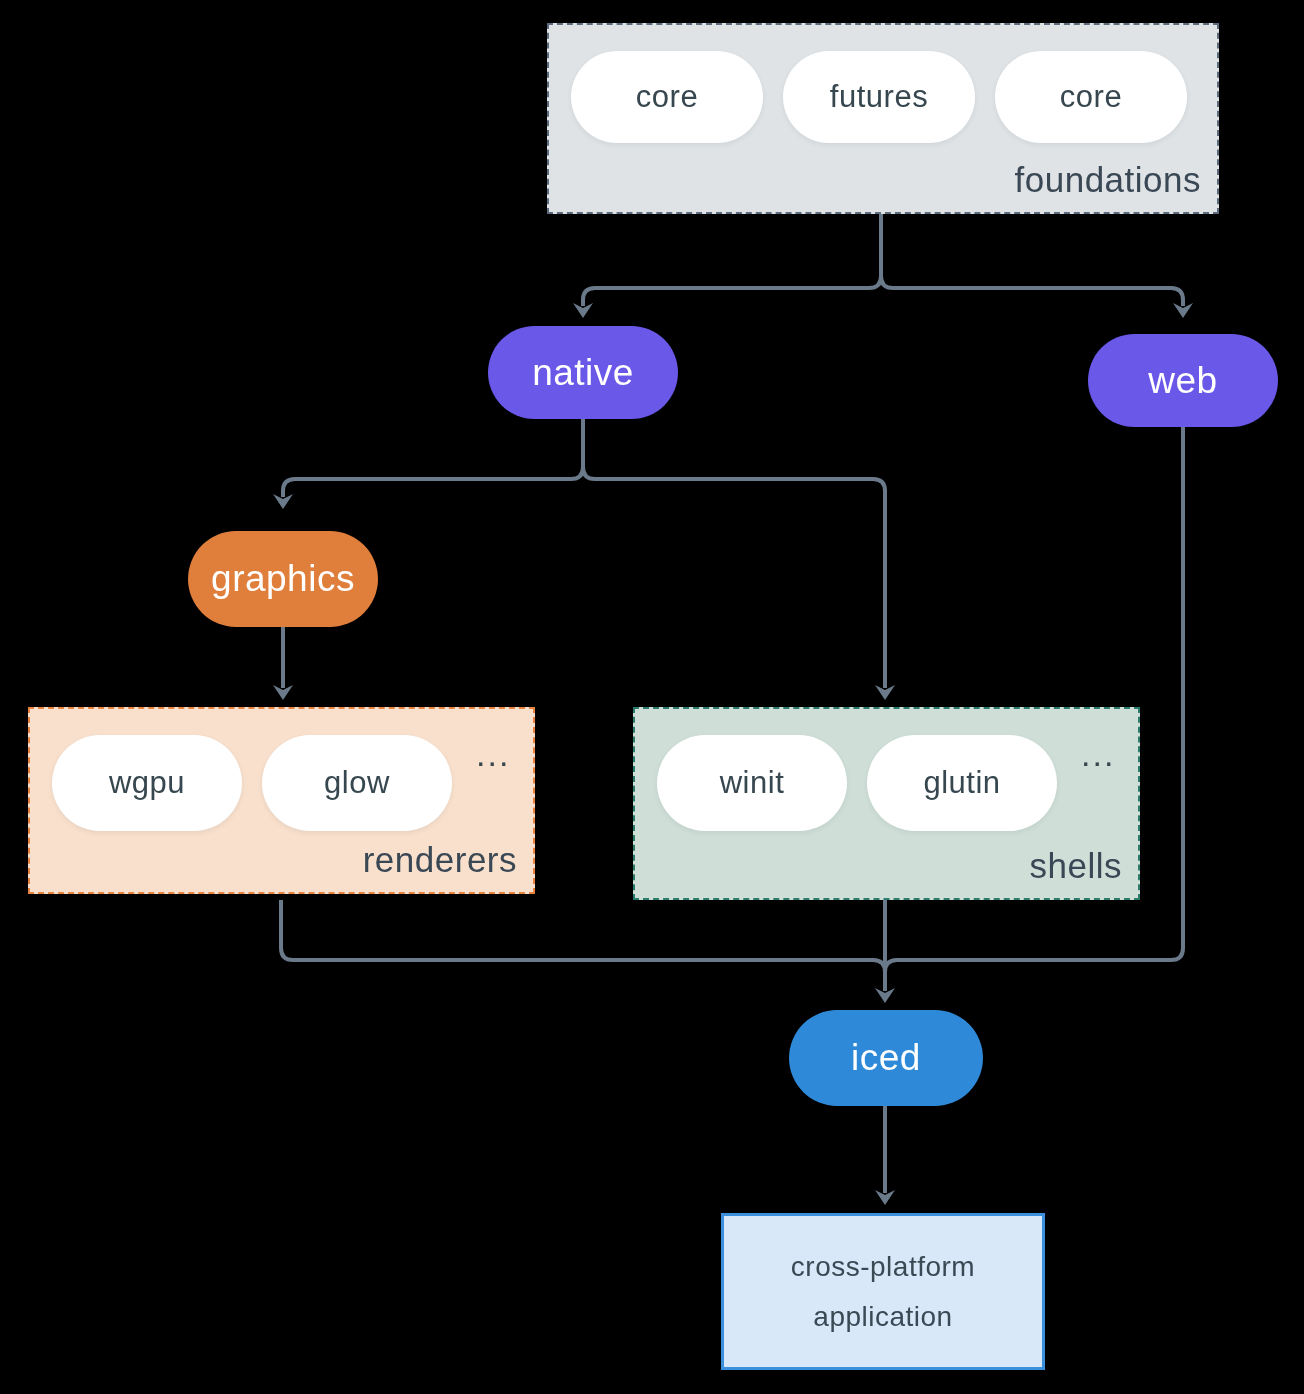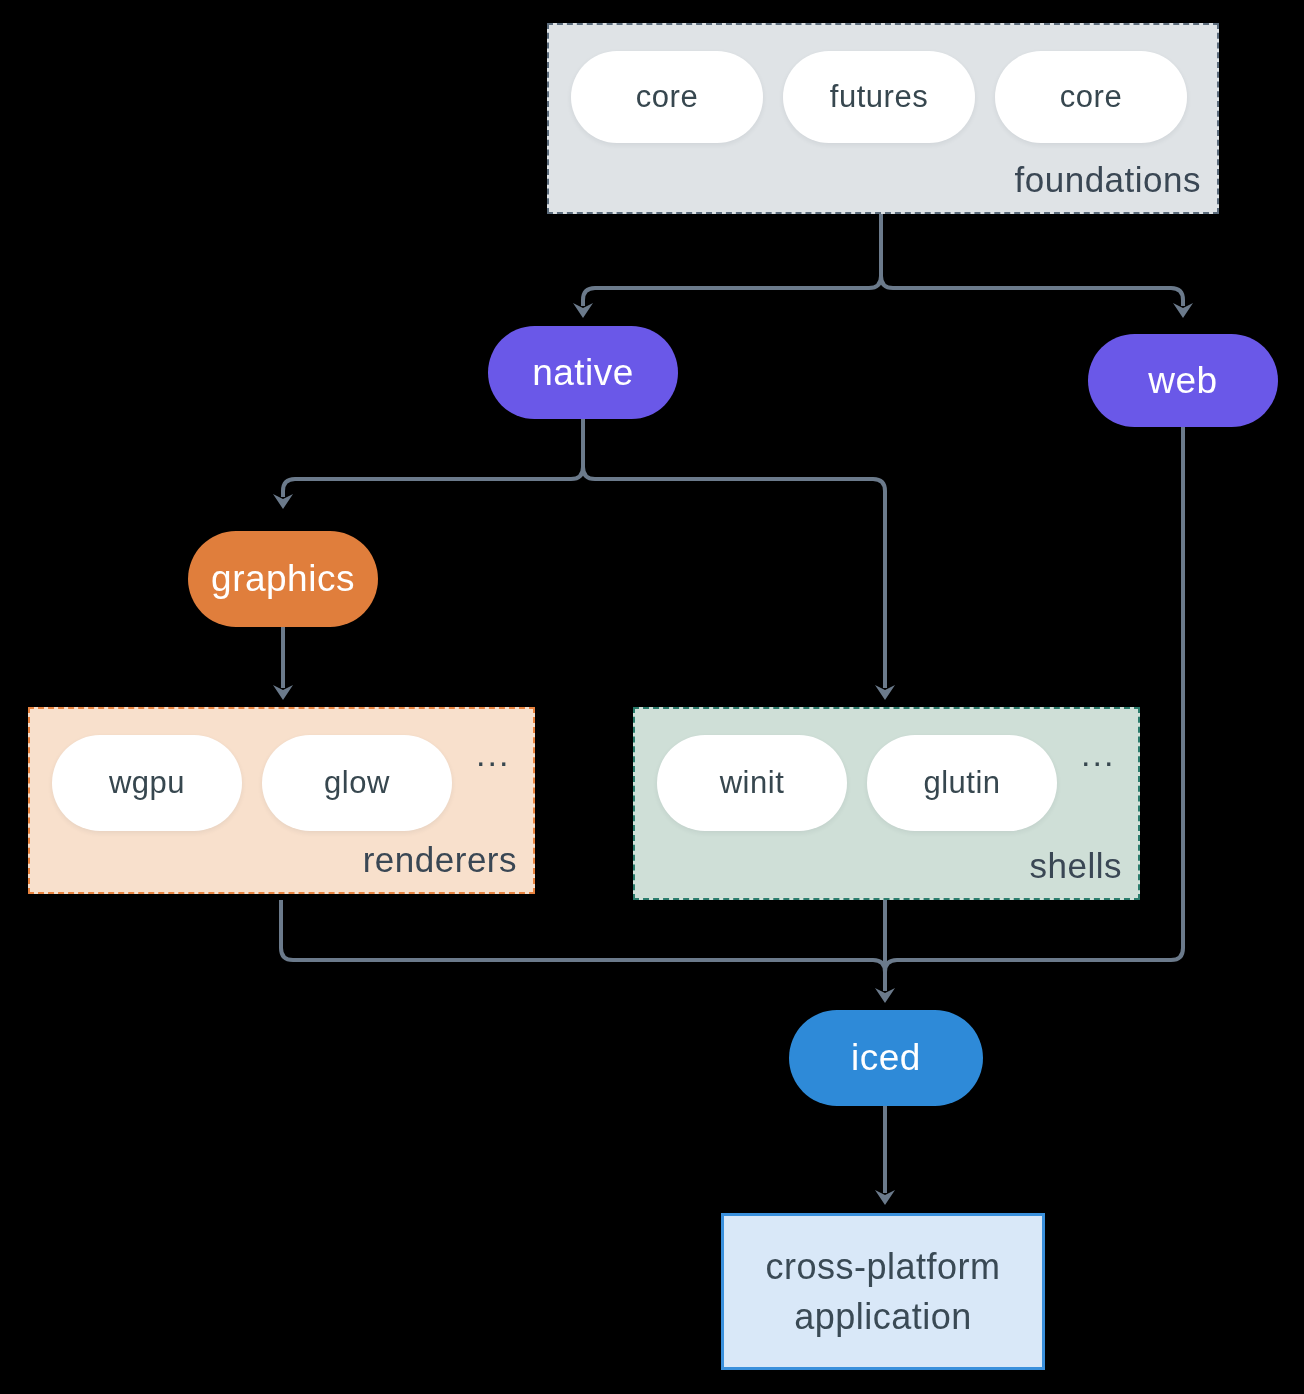--- a/index.html
+++ b/index.html
@@ -46,21 +46,21 @@
     border-radius:48px;color:#ffffff;font-size:37px;letter-spacing:.5px;z-index:2;
   }
   .node-native{left:488px;top:326px;width:190px;height:93px;background:#6a58e8;}
   .node-web{left:1088px;top:326px;width:190px;height:93px;background:#6a58e8;margin-top:8px;}
   .node-graphics{left:188px;top:531px;width:190px;height:96px;background:#e07e3c;}
   .node-iced{left:789px;top:1010px;width:194px;height:96px;background:#2e8ad8;}
   .app-box{
     position:absolute;left:721px;top:1213px;width:324px;height:157px;box-sizing:border-box;
     background:#d9e8f8;border:3px solid #3a90dc;z-index:2;
     display:flex;flex-direction:column;align-items:center;justify-content:center;
-    color:#3a4a55;font-size:36px;letter-spacing:.5px;line-height:50px;
+    color:#3a4a55;font-size:28px;letter-spacing:.5px;line-height:50px;
   }
 </style>
 </head>
 <body>
 
 <div class="canvas">
 
   <svg class="arrows" width="1304" height="1394" viewBox="0 0 1304 1394">
     <g fill="none" stroke="#6b7a8b" stroke-width="4">
 

